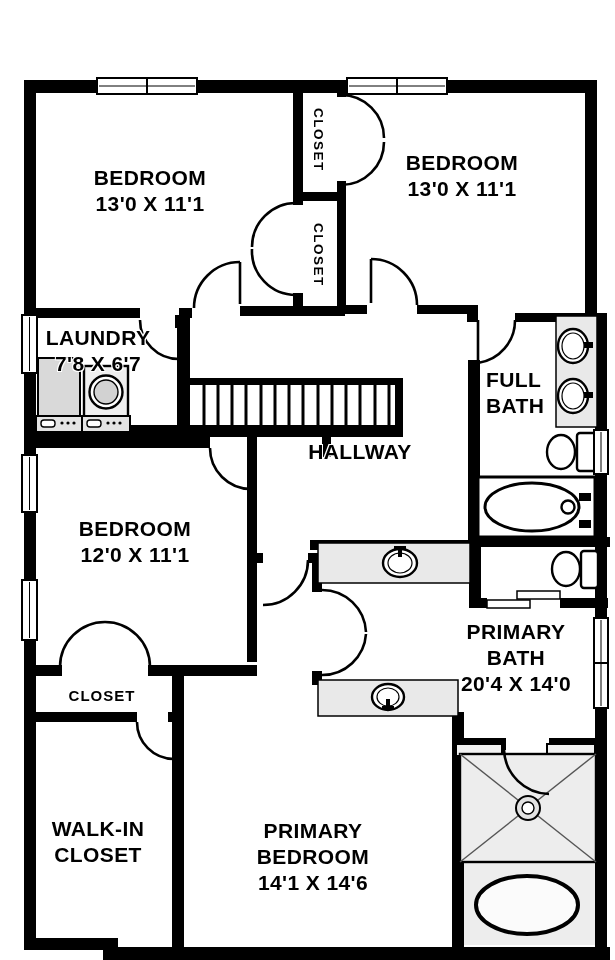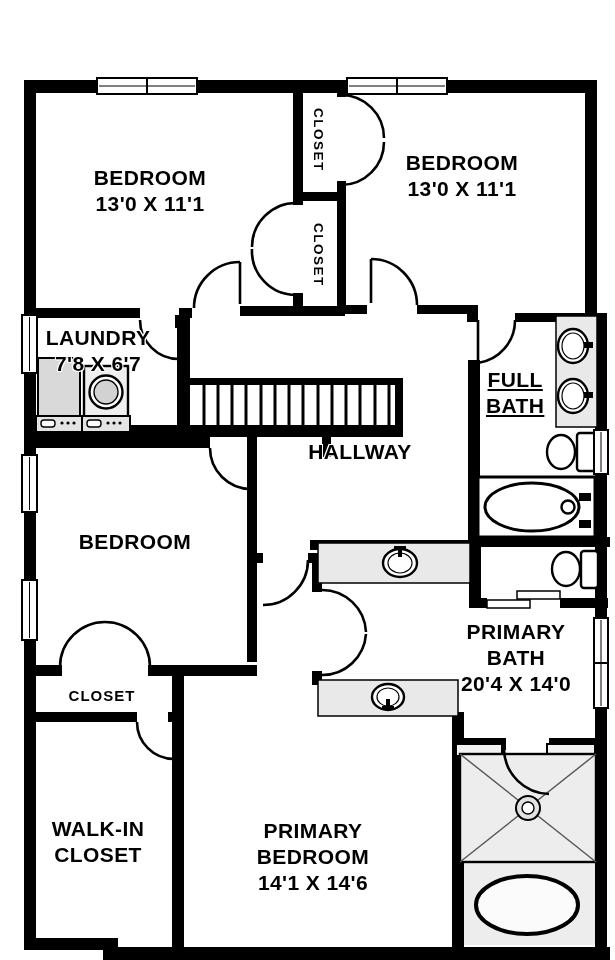--- a/index.html
+++ b/index.html
@@ -5,21 +5,21 @@
   html,body{margin:0;padding:0;background:#ffffff;}
   .canvas{position:relative;width:615px;height:960px;background:#fff;overflow:hidden;
           font-family:"Liberation Sans", sans-serif;}
   .canvas svg{position:absolute;left:0;top:0;}
   .room-label{position:absolute;transform:translate(-50%,-50%);text-align:center;
               font-weight:bold;font-size:21px;line-height:26px;color:#000;
               letter-spacing:.4px;white-space:nowrap;z-index:5;
               text-shadow:1px 1px 0 #fff,-1px -1px 0 #fff,1px -1px 0 #fff,-1px 1px 0 #fff;}
   .room-label.small-v{writing-mode:vertical-rl;font-size:13.5px;letter-spacing:1.5px;line-height:14px;}
   .room-label.small-h{font-size:15px;letter-spacing:1px;}
-  .room-label.left-align{text-align:center;transform:translate(0,-50%);text-decoration:underline;}
+  .room-label.left-align{text-align:left;transform:translate(0,-50%);}
 </style>
 </head>
 <body>
 
 <div class="canvas">
 <svg width="615" height="960" viewBox="0 0 615 960">
 
   <g>
     <rect x="455" y="860" width="142" height="85" fill="#ededed"></rect>
   </g>
@@ -256,20 +256,21 @@
     <div>FULL</div>
     <div>BATH</div>
   </div>
 
   <div class="room-label" style="left:360px;top:452px">
     <div>HALLWAY</div>
   </div>
 
   <div class="room-label" style="left:135px;top:542px">
     <div>BEDROOM</div>
+    <div>12'0 X 11'1</div>
   </div>
 
   <div class="room-label small-h" style="left:102px;top:696px">
     <div>CLOSET</div>
   </div>
 
   <div class="room-label" style="left:516px;top:658px">
     <div>PRIMARY</div>
     <div>BATH</div>
     <div>20'4 X 14'0</div>

